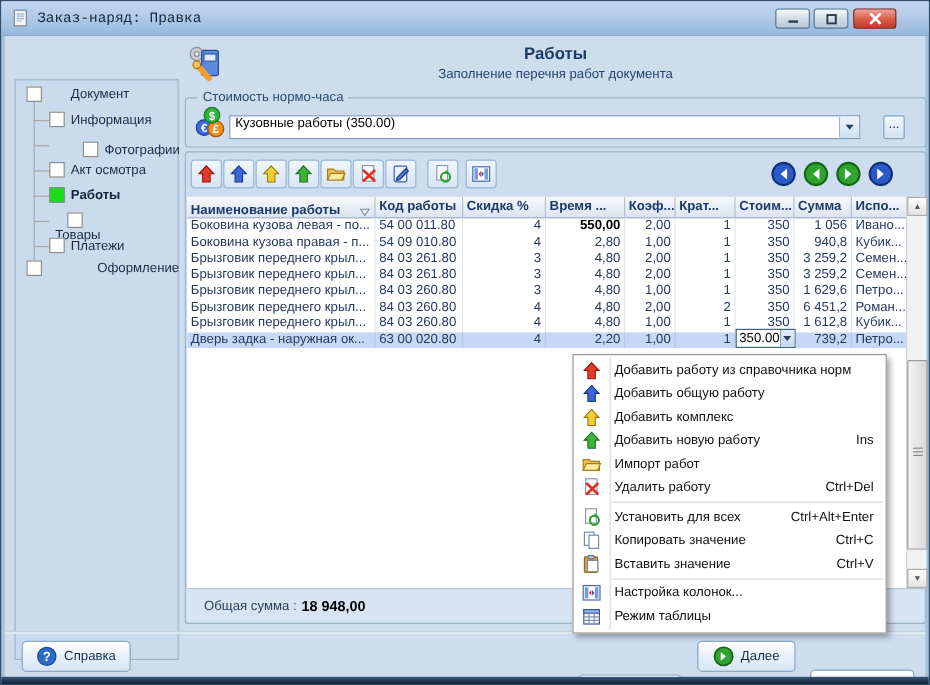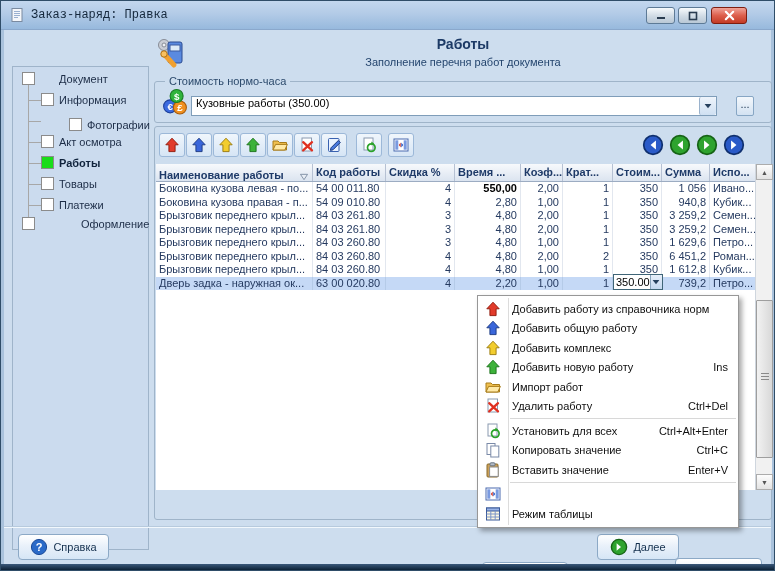--- a/index.html
+++ b/index.html
@@ -237,21 +237,21 @@
         <span class="tlabel" style="margin-left:5px;">Фотографии</span>
         </div>
       <div class="titem" style="left:28px; top:68px;">
         <span class="tbox"></span>
         <span class="tlabel" style="margin-left:5px;">Акт осмотра</span>
         </div>
       <div class="titem active" style="left:28px; top:89px;">
         <span class="tbox green"></span>
         <span class="tlabel" style="margin-left:5px;">Работы</span>
         </div>
-      <div class="titem" style="left:28px; top:110px;">
+      <div class="titem" style="left:28px; top:110px;flex-direction:column;">
         <span class="tbox"></span>
         <span class="tlabel" style="margin-left:5px;">Товары</span>
         </div>
       <div class="titem" style="left:28px; top:131px;">
         <span class="tbox"></span>
         <span class="tlabel" style="margin-left:5px;">Платежи</span>
         </div>
       <div class="titem" style="left:9px; top:150px;">
         <span class="tbox"></span>
         <span class="tlabel" style="margin-left:46px;">Оформление</span>
@@ -483,38 +483,42 @@
       </div>
 
       <div class="vscroll">
         <div class="sbtn sb-up">▲</div>
         <div class="sthumb">
             <span class="sgrip"></span>
           </div>
         <div class="sbtn sb-down">▼</div>
       </div>
 
+      <div class="totalbar">
+        <span>Общая сумма :</span>
+        <b>18 948,00</b>
+      </div>
     </div>
 
     <div class="footsep" style="top:496px;"></div>
 
     <div class="fbtn fb-help" style="top:504px;">
       <svg class="i18" viewBox="0 0 18 18">
           <circle cx="9" cy="9" r="7.6" fill="#2a6ac8" stroke="#1a4a98"></circle>
           <text x="9" y="13" text-anchor="middle" font-size="11" font-weight="bold" fill="#fff">?</text>
         </svg>
       <span>Справка</span>
     </div>
     <div class="fbtn fb-back" style="top:504px;margin-top:28px;">
       <svg class="i18 c-green">
           <use href="#i-circle-l"></use>
         </svg>
       <span>Назад</span>
     </div>
-    <div class="fbtn fb-next" style="top:504px;margin-left:16px;">
+    <div class="fbtn fb-next" style="top:504px;">
       <svg class="i18 c-green">
           <use href="#i-circle-r"></use>
         </svg>
       <span>Далее</span>
     </div>
     <div class="fbtn fb-close" style="top:528px;">
       <svg class="i16">
           <use href="#i-close-x"></use>
         </svg>
       <span>Закрыть</span>
@@ -595,29 +599,30 @@
       <span class="mlabel">Копировать значение</span>
       <span class="mshort">Ctrl+C</span>
       </div>
     <div class="mitem">
       <span class="mico">
           <svg class="i16">
             <use href="#i-paste"></use>
           </svg>
         </span>
       <span class="mlabel">Вставить значение</span>
-      <span class="mshort">Enter+V</span>
+      <span class="mshort">Ctrl+V</span>
       </div>
     <div class="msep"></div>
     <div class="mitem">
       <span class="mico">
           <svg class="i16">
             <use href="#i-columns"></use>
           </svg>
         </span>
+      <span class="mlabel">Настройка колонок...</span>
       <span class="mshort"></span>
       </div>
     <div class="mitem">
       <span class="mico">
           <svg class="i16">
             <use href="#i-grid"></use>
           </svg>
         </span>
       <span class="mlabel">Режим таблицы</span>
       <span class="mshort"></span>

